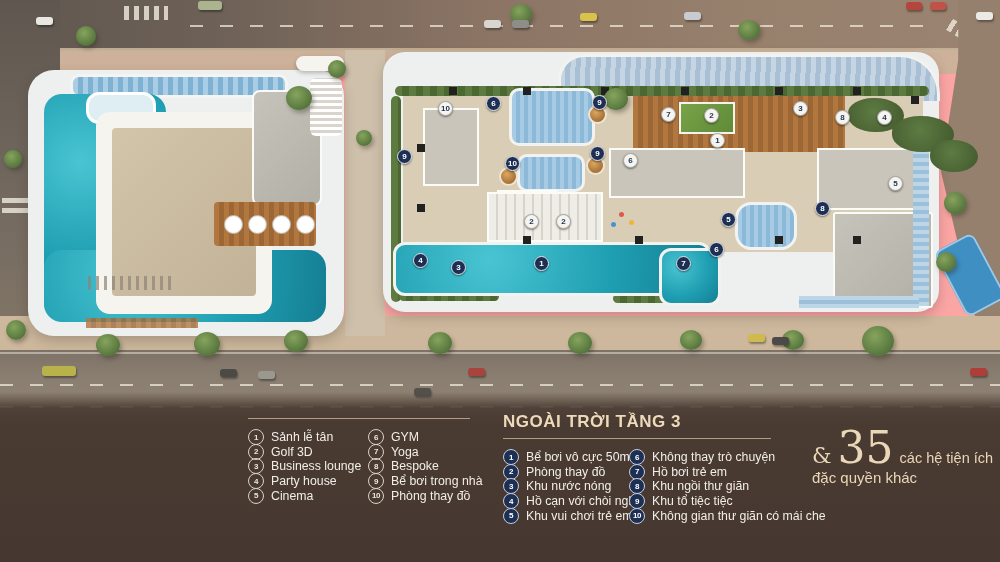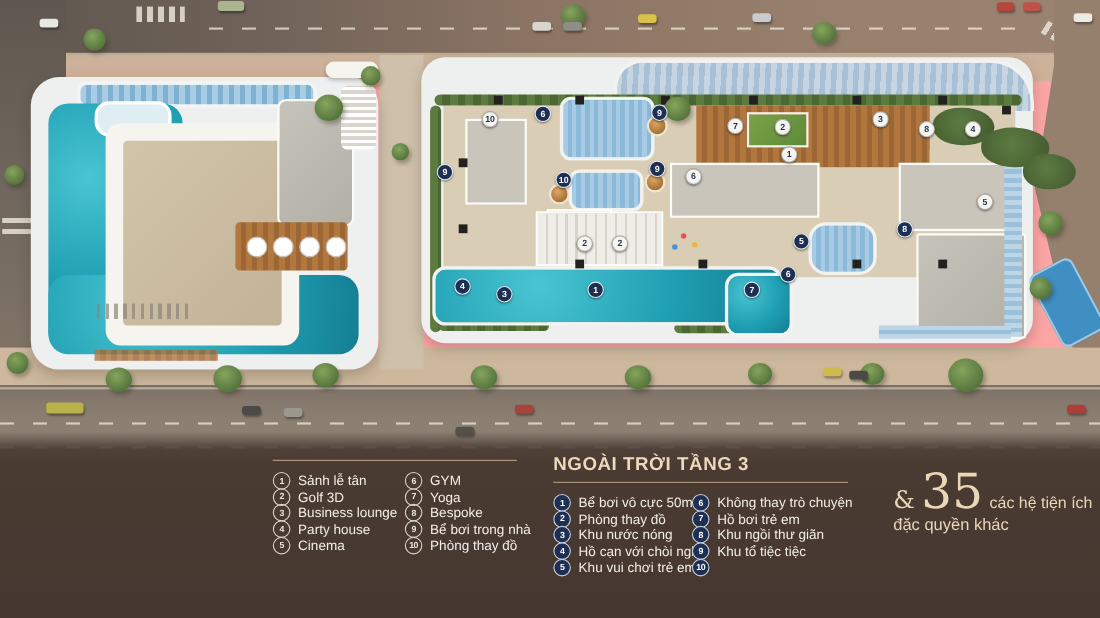--- a/index.html
+++ b/index.html
@@ -335,20 +335,21 @@
             <div class="item">
               <span class="num out">8</span>
               <span>Khu ngồi thư giãn</span>
             </div>
             <div class="item">
               <span class="num out">9</span>
               <span>Khu tổ tiệc tiệc</span>
             </div>
             <div class="item">
               <span class="num out">10</span>
+              <span>Không gian thư giãn có mái che</span>
             </div>
           </div>
       </div>
     </div>
 
     <div class="abs promo" style="top:36px;">
       <div class="promo-row1">
         <span class="promo-amp">&amp;</span>
         <span class="promo-count">35</span>
         <span class="promo-l1">các hệ tiện ích</span>

